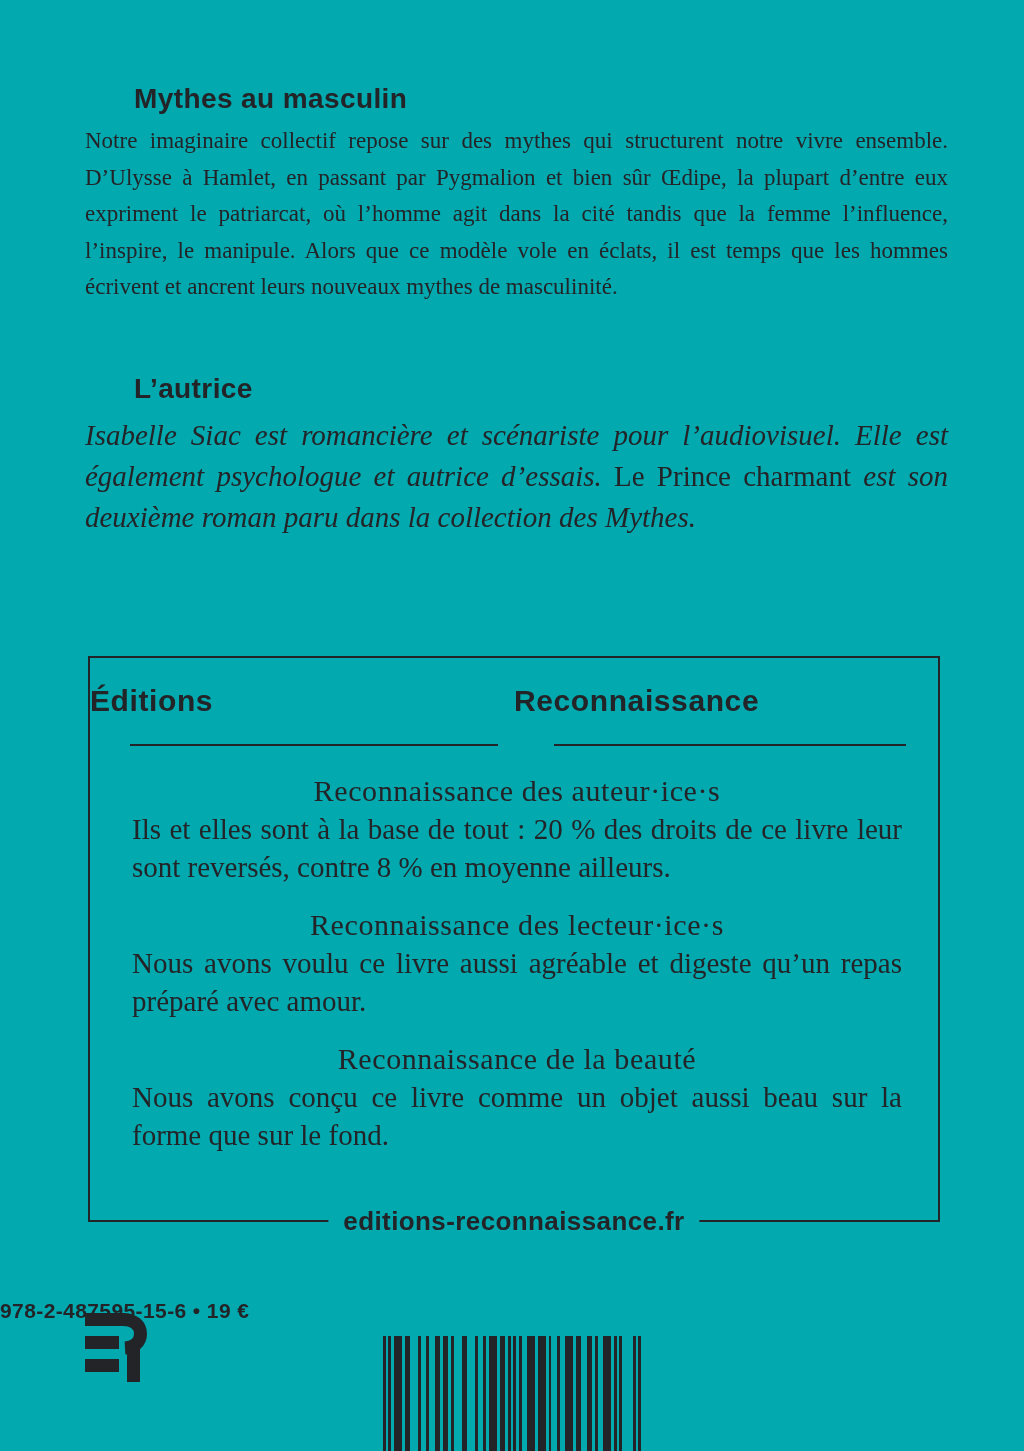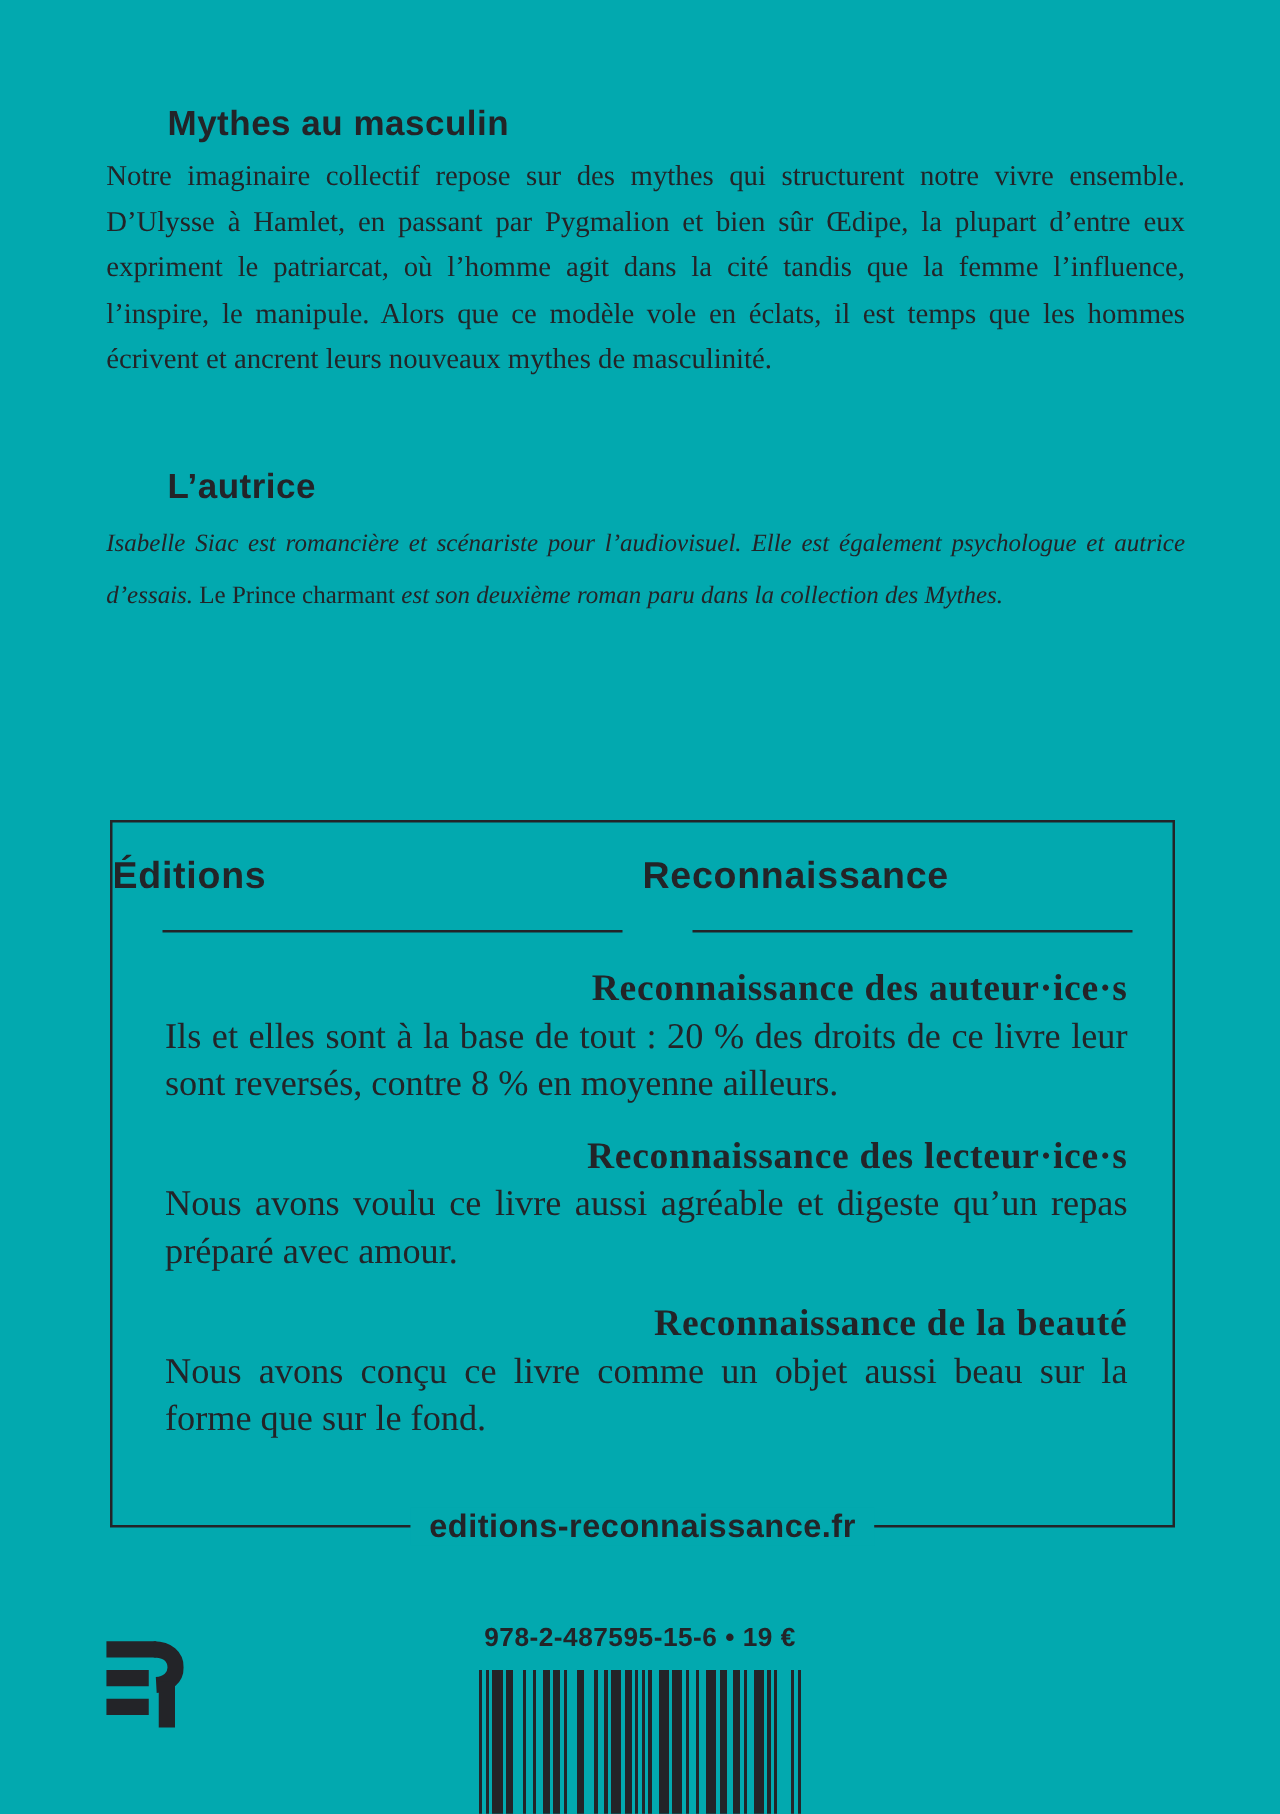--- a/index.html
+++ b/index.html
@@ -28,21 +28,21 @@
   }
   #pitch-title{left:86px;top:83px;}
   #pitch-body{
     left:85px;top:123px;width:863px;
     font-size:23px;line-height:36.6px;
     text-align:justify;
   }
   #author-title{left:86px;top:373px;}
   #author-bio{
     left:85px;top:415px;width:863px;
-    font-size:20px;line-height:41px;
+    font-size:29px;line-height:41px;
     text-align:justify;
   }
   #author-bio .it{font-style:italic;}
   #author-bio .rm{font-style:normal;}
 
   
   #publisher-box{
     left:88px;top:656px;width:852px;height:566px;
     border:2px solid var(--ink);
     box-sizing:border-box;
@@ -65,22 +65,22 @@
   }
   #rule-left{left:40px;width:368px;}
   #rule-right{left:464px;width:352px;}
 
   #values{
     position:absolute;left:0;right:0;top:113px;
     padding:0 36px 0 42px;
   }
   .value-section{margin-bottom:19px;}
   .value-title{
-    text-align:right;
-    font-weight:700;
+    text-align:center;
+    font-weight:400;
     font-size:30px;
     line-height:39px;
     letter-spacing:.6px;
   }
   .value-body{
     font-size:29px;
     line-height:38px;
     text-align:justify;
   }
   #website-url{
@@ -92,21 +92,21 @@
     font-family:"Liberation Sans", sans-serif;
     font-weight:700;
     font-size:26px;
     letter-spacing:.4px;
     white-space:nowrap;
   }
 
   
   #isbn-line{
     left:0;top:1299px;width:1024px;
-    text-align:center;
+    text-align:left;
     font-family:"Liberation Sans", sans-serif;
     font-weight:700;
     font-size:21px;
     letter-spacing:.4px;
   }
   #publisher-logo{left:85px;top:1311px;}
   #barcode{left:383px;top:1336px;}
   #barcode svg{display:block;shape-rendering:crispEdges;}
 </style>
 </head>

